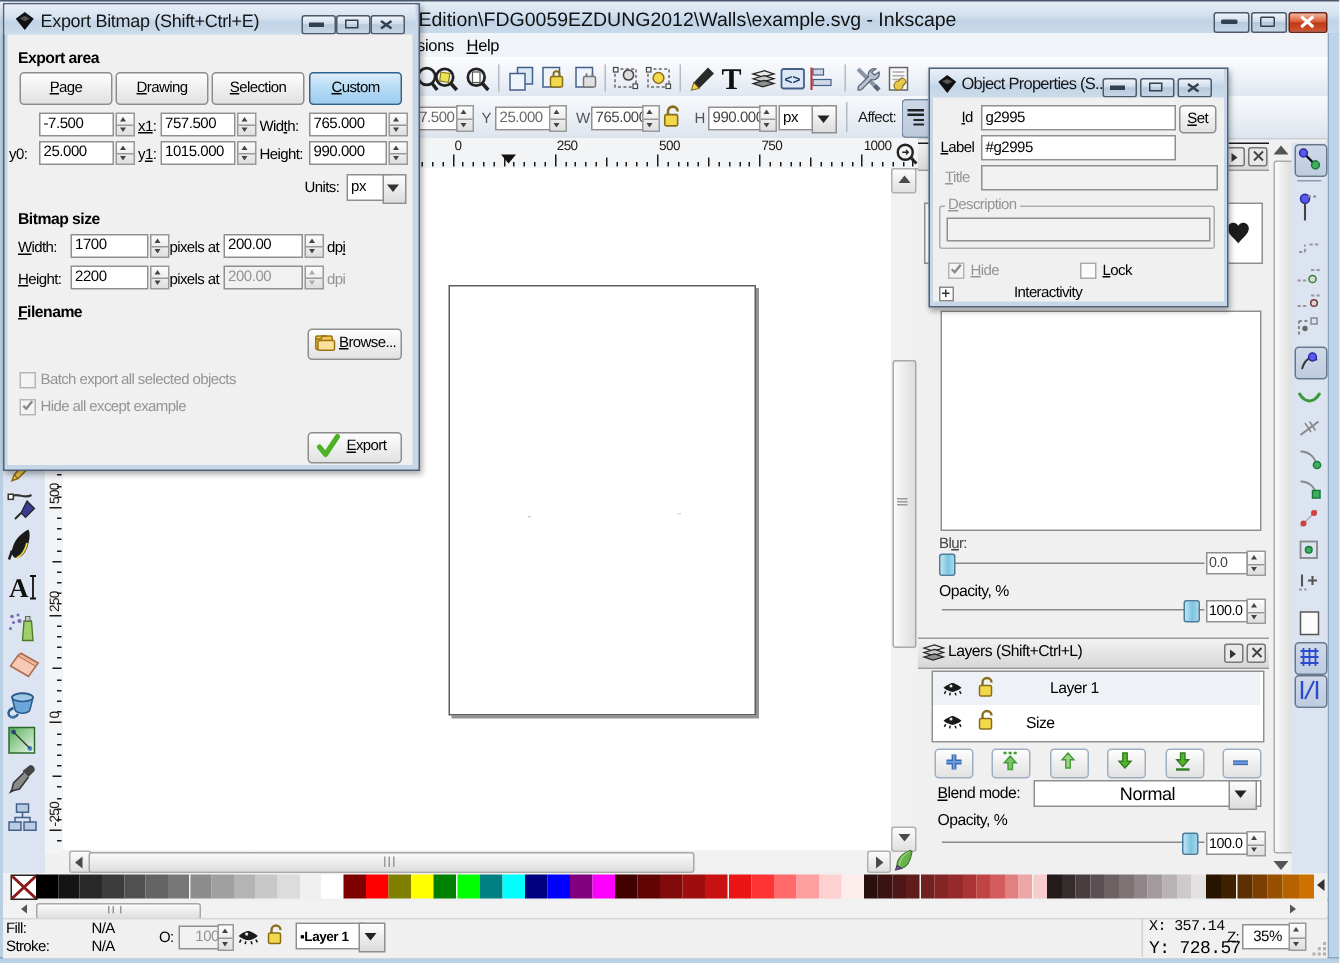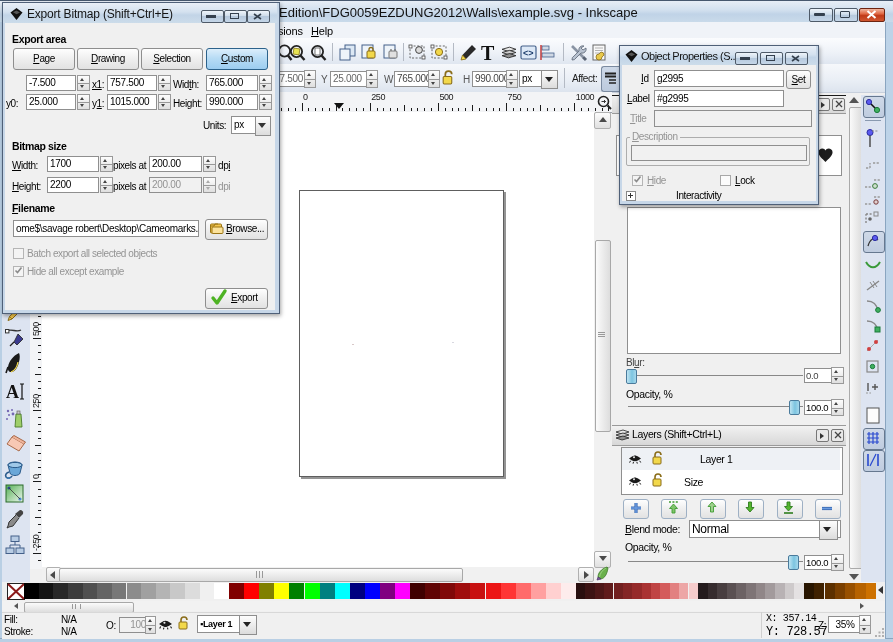--- a/index.html
+++ b/index.html
@@ -548,21 +548,21 @@
         <path d="M5.5 10 L1.5 5.5 L4 5.5 L4 1 L7 1 L7 5.5 L9.5 5.5 Z" fill="#55b52e" stroke="#2f7d1e" stroke-width="0.9"></path>
         <path d="M1 12 H10" stroke="#2f7d1e" stroke-width="1.6"></path>
       </svg>
   <div class="btn" style="left:203px;top:404px;width:24px;height:18px;border-color:#9eb0c4;"></div>
   <svg style="left:209px;top:411px;" width="12" height="5" viewBox="0 0 12 5">
         <path d="M1 2.5 H11" stroke="#3c6cb4" stroke-width="3.2"></path>
         <path d="M1 2.5 H11" stroke="#6c9ce0" stroke-width="1.4"></path>
       </svg>
 
   <div class="lbl b12" style="left:13px;top:428px;"><span class="u">B</span>lend mode:</div>
-  <div class="entry" style="left:77px;top:425px;width:146px;height:16px;line-height:16px;font-size:12px;">Normal</div>
+  <div class="entry" style="left:77px;top:425px;width:146px;height:16px;line-height:16px;font-size:12px;text-align:center;">Normal</div>
   <div class="a" style="left:207px;top:425px;width:17px;height:18px;background:linear-gradient(#fdfdfd,#dcdcdc);border:1px solid #8e8e8e;"></div>
   <div class="a" style="left:211px;top:432px;width:0;height:0;border-left:4.5px solid transparent;border-right:4.5px solid transparent;border-top:5px solid #222;"></div>
 
   <div class="lbl b12" style="left:13px;top:446px;">Opacity, %</div>
   <div class="a" style="left:16px;top:466px;width:175px;height:1px;background:#888;"></div>
   <div class="a" style="left:176px;top:460px;width:9px;height:13px;border:1px solid #4a7b9c;border-radius:2px;background:linear-gradient(90deg,#bfe4f2,#7cc4e0 55%,#a6d8ec);"></div>
   <div class="entry" style="left:192px;top:460px;width:24px;height:13px;line-height:13px;padding:0 1px;font-size:9.5px;">100.0</div>
   <div class="spin" style="left:219px;top:459px;height:15px;">
         <i></i>
       </div>
@@ -872,21 +872,20 @@
         <i></i>
       </div>
   <div class="lbl" style="left:110px;top:178px;">pixels at</div>
   <div class="entry dis" style="left:146px;top:174px;width:47px;height:14px;">200.00</div>
   <div class="spin dis" style="left:200px;top:174px;height:14px;">
         <i></i>
       </div>
   <div class="lbl glbl" style="left:215px;top:178px;">dpi</div>
 
   <div class="lbl b12" style="left:9px;top:199px;font-weight:bold;"><span class="u">F</span>ilename</div>
-  <div class="entry" style="left:10px;top:217px;width:180px;height:15px;line-height:15px;">ome$\savage robert\Desktop\Cameomarks.</div>
   <div class="btn" style="left:202px;top:216px;width:61px;height:19px;"></div>
   <svg style="left:207px;top:219px;" width="14" height="13" viewBox="0 0 14 13">
     <rect x="0.5" y="2" width="11" height="9" rx="1" fill="#f4c64e" stroke="#9a7415"></rect>
     <path d="M0.5 4 L4 4 L5 2 L8 2" fill="none" stroke="#9a7415"></path>
     <rect x="2" y="5" width="11" height="6.5" rx="1" fill="#fbe29b" stroke="#9a7415"></rect>
   </svg>
   <div class="lbl" style="left:223px;top:220px;"><span class="u">B</span>rowse...</div>
 
   <div class="ck" style="left:10px;top:245px;background:#f4f4f4;border-color:#b5b5b5;"></div>
   <div class="lbl glbl" style="left:24px;top:245px;">Batch export all selected objects</div>

